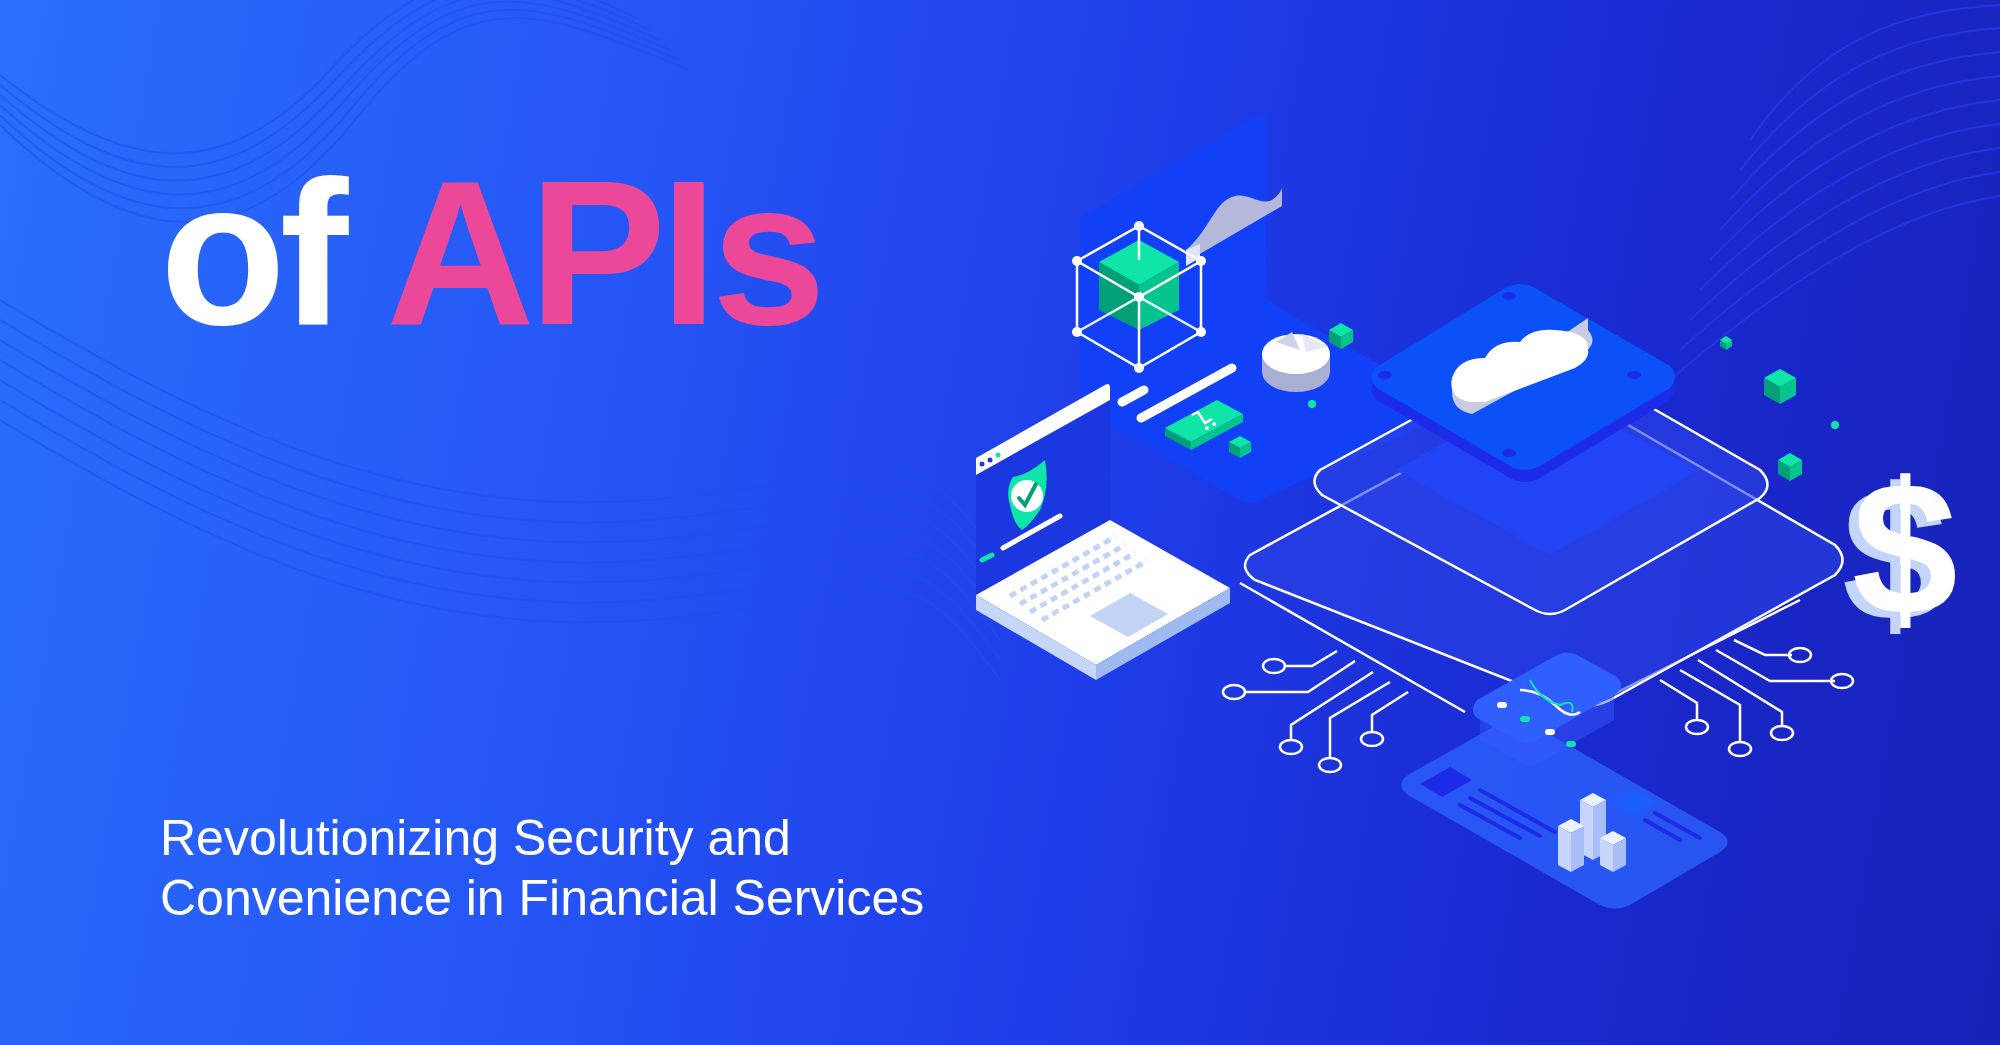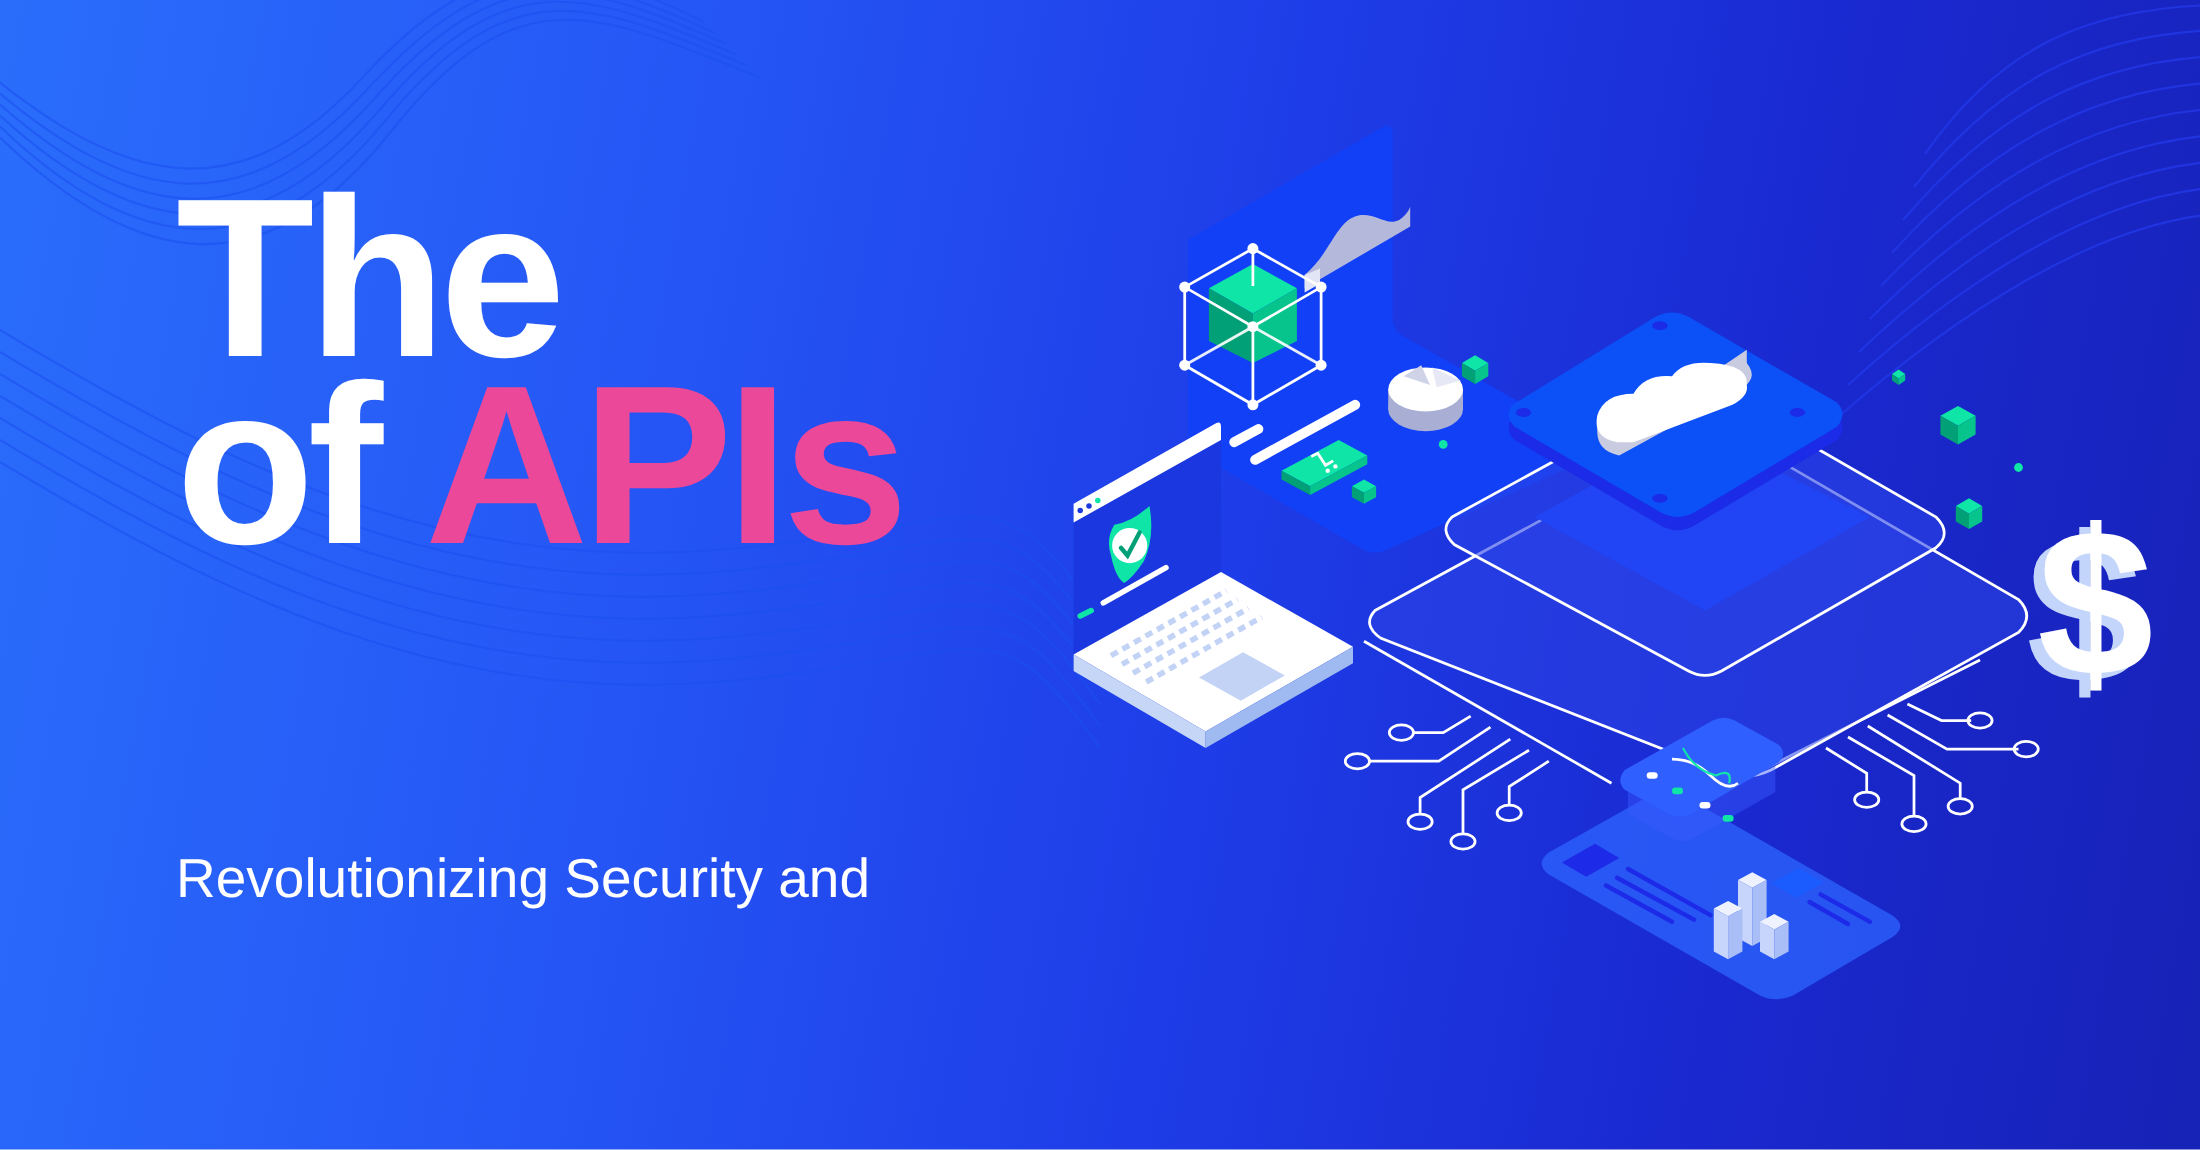--- a/index.html
+++ b/index.html
@@ -10,21 +10,21 @@
     }
     .bg-waves { position: absolute; inset: 0; width: 2000px; height: 1045px; }
     .headline {
       position: absolute; left: 160px; top: 168px;
       color: #ffffff; font-weight: 700; font-size: 206px; line-height: 170px;
       letter-spacing: -6px; margin: 0;
     }
     .headline .line { display: block; white-space: nowrap; }
     .headline .accent { color: #ec4899; }
     .subtitle {
-      position: absolute; left: 160px; top: 768px; margin: 0;
+      position: absolute; left: 160px; top: 808px; margin: 0;
       color: #ffffff; font-weight: 400; font-size: 50px; line-height: 60px;
       letter-spacing: 0px;
     }
     .subtitle .line { display: block; white-space: nowrap; }
     .illustration { position: absolute; left: 940px; top: 100px; width: 1060px; height: 840px; }
   </style>
 </head>
 <body>
 
 <svg class="bg-waves" viewBox="0 0 2000 1045" xmlns="http://www.w3.org/2000/svg">
@@ -50,26 +50,26 @@
     <path d="M1720 230 C 1810 130, 1900 85, 2000 76"></path>
     <path d="M1710 260 C 1805 160, 1900 110, 2000 100"></path>
     <path d="M1700 290 C 1800 190, 1900 135, 2000 124"></path>
     <path d="M1690 320 C 1795 220, 1900 160, 2000 148"></path>
     <path d="M1680 350 C 1790 250, 1900 185, 2000 172"></path>
     <path d="M1670 380 C 1785 280, 1900 210, 2000 196"></path>
   </g>
 </svg>
 
 <h1 class="headline">
-  <span class="line">The</span>
   <span class="line"><span>of</span> <span class="accent">APIs</span></span>
 </h1>
 
 <p class="subtitle">
   <span class="line">Revolutionizing Security and</span>
+  <span class="line">Convenience in Financial Services</span>
 </p>
 
 <svg class="illustration" viewBox="940 100 1060 840" xmlns="http://www.w3.org/2000/svg">
 
   <g>
     <path d="M1080 218 L1258 115 Q1266 112 1266 122 L1266 290 Q1266 300 1276 306 L1460 410 L1260 500 Q1250 505 1240 500 L1080 408 Z" fill="#1240f7"></path>
   </g>
 
   <g>
     <path d="M1186 250 C 1210 230, 1215 200, 1235 196 C 1250 193, 1260 206, 1272 200 C 1280 195, 1282 188, 1282 188 L1282 206 L1186 262 Z" fill="#b4b9dc"></path>

